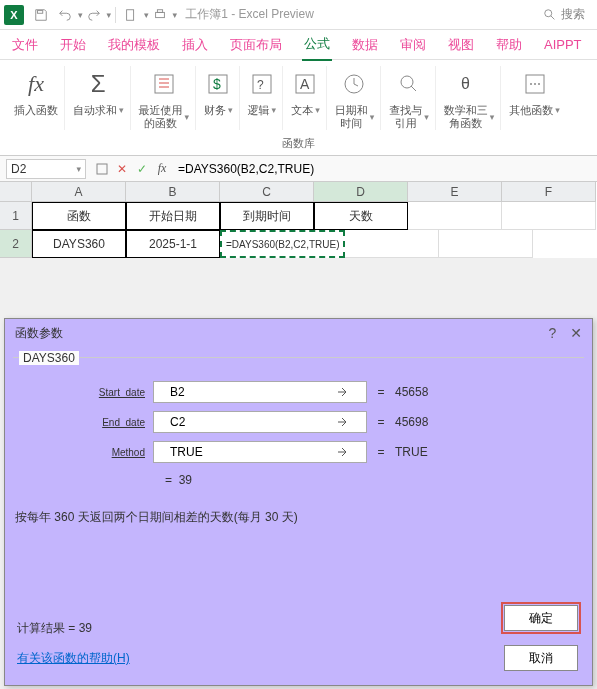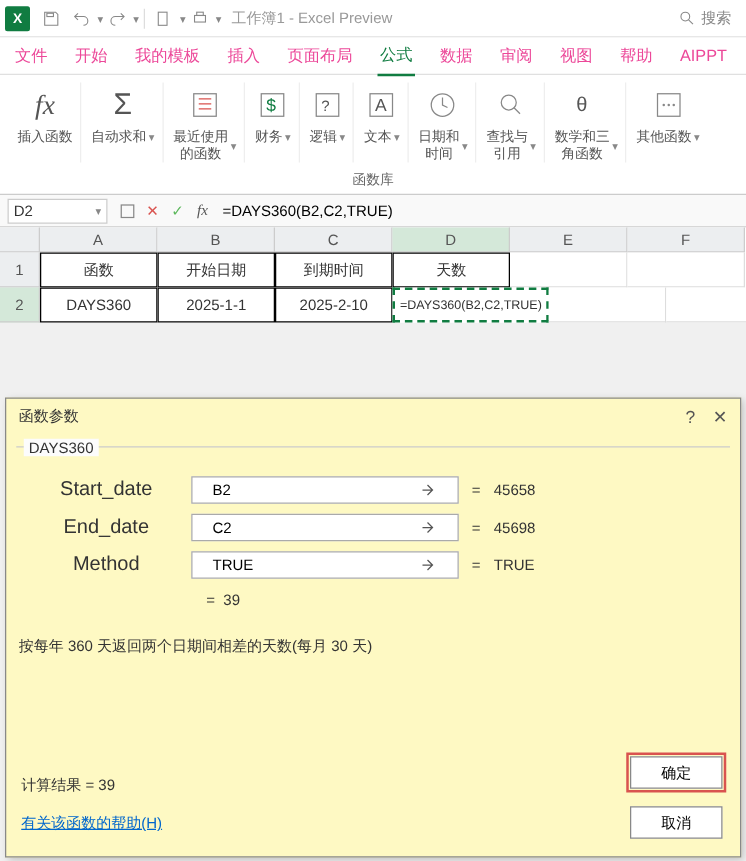--- a/index.html
+++ b/index.html
@@ -44,31 +44,31 @@
   .col-h { flex: 0 0 94px; background: #eceef0; border-right: 1px solid #ccc; border-bottom: 1px solid #ccc; text-align: center; font-size: 12px; color: #555; line-height: 20px; }
   .col-h.selected { background: #d4e8d9; }
   .row { display: flex; height: 28px; }
   .row-h { flex: 0 0 32px; background: #eceef0; border-right: 1px solid #ccc; border-bottom: 1px solid #ccc; text-align: center; line-height: 28px; font-size: 12px; color: #555; }
   .row-h.selected { background: #d4e8d9; }
   .cell { flex: 0 0 94px; border-right: 1px solid #ddd; border-bottom: 1px solid #ddd; padding: 0 4px; font-size: 12px; display: flex; align-items: center; justify-content: center; background: #fff; position: relative; }
   .cell.bordered { border: 1px solid #000; }
   .cell.active { border: 2px dashed #107c41; font-size: 10px; line-height: 11px; flex-direction: column; align-items: flex-start; justify-content: center; padding: 2px 4px; }
   
   
-  .dialog { position: absolute; left: 4px; top: 318px; width: 589px; height: 368px; background: #fef9c3; border: 1px solid #888; box-shadow: 2px 2px 6px rgba(0,0,0,0.2); }
+  .dialog { position: absolute; left: 4px; top: 318px; width: 589px; height: 368px; background: #c4b5fd; border: 1px solid #888; box-shadow: 2px 2px 6px rgba(0,0,0,0.2); }
   .dlg-title { display: flex; align-items: center; justify-content: space-between; height: 28px; padding: 0 10px; font-size: 12px; }
   .dlg-title-right { display: flex; gap: 14px; }
   .dlg-title-btn { cursor: pointer; color: #555; font-size: 14px; }
   
   .fieldset-label { position: absolute; left: 14px; top: 32px; background: #fcfcfc; padding: 0 4px; font-size: 12px; color: #333; }
   .fieldset-border { position: absolute; left: 8px; top: 40px; right: 8px; top: 38px; border-top: 1px solid #ccc; width: calc(100% - 16px); }
   
   .param-rows { position: absolute; left: 20px; top: 58px; right: 20px; }
   .param-row { display: flex; align-items: center; height: 30px; gap: 8px; }
-  .param-label { width: 120px; text-align: center; font-size: 16px; }
+  .param-label { width: 120px; text-align: right; font-size: 10px; text-decoration: underline; }
   .param-input-wrap { width: 214px; height: 22px; border: 1px solid #aaa; background: #fff; display: flex; align-items: center; padding: 0 16px; }
   .param-input-wrap input { flex: 1; border: none; outline: none; font-size: 12px; }
   .ref-btn { width: 16px; height: 16px; display:flex; align-items:center; justify-content:center; cursor: pointer; }
   .param-eq { width: 12px; text-align: center; }
   .param-result { font-size: 12px; }
   
   .formula-result-line { position: absolute; left: 160px; top: 154px; font-size: 12px; }
   .desc-line { position: absolute; left: 10px; top: 190px; font-size: 12px; }
   .info-box { position: absolute; left: 148px; top: 200px; width: 424px; border: 1px solid #e29999; padding: 6px 8px; font-size: 12px; line-height: 18px; }
   .info-box .lbl { display: inline-block; width: 52px; vertical-align: top; }
@@ -271,21 +271,20 @@
         <div class="cell bordered">开始日期</div>
         <div class="cell bordered">到期时间</div>
         <div class="cell bordered">天数</div>
         <div class="cell"></div>
         <div class="cell"></div>
       </div>
       <div class="row">
         <div class="row-h selected">2</div>
         <div class="cell bordered">DAYS360</div>
         <div class="cell bordered">2025-1-1</div>
-        <div class="cell bordered">2025-2-10</div>
         <div class="cell bordered active">=DAYS360(B2,C2,TRUE)</div>
         <div class="cell"></div>
         <div class="cell"></div>
       </div>
     </div>
 </div>
 
 <div class="dialog">
   <div class="dlg-title">
     <span>函数参数</span>

